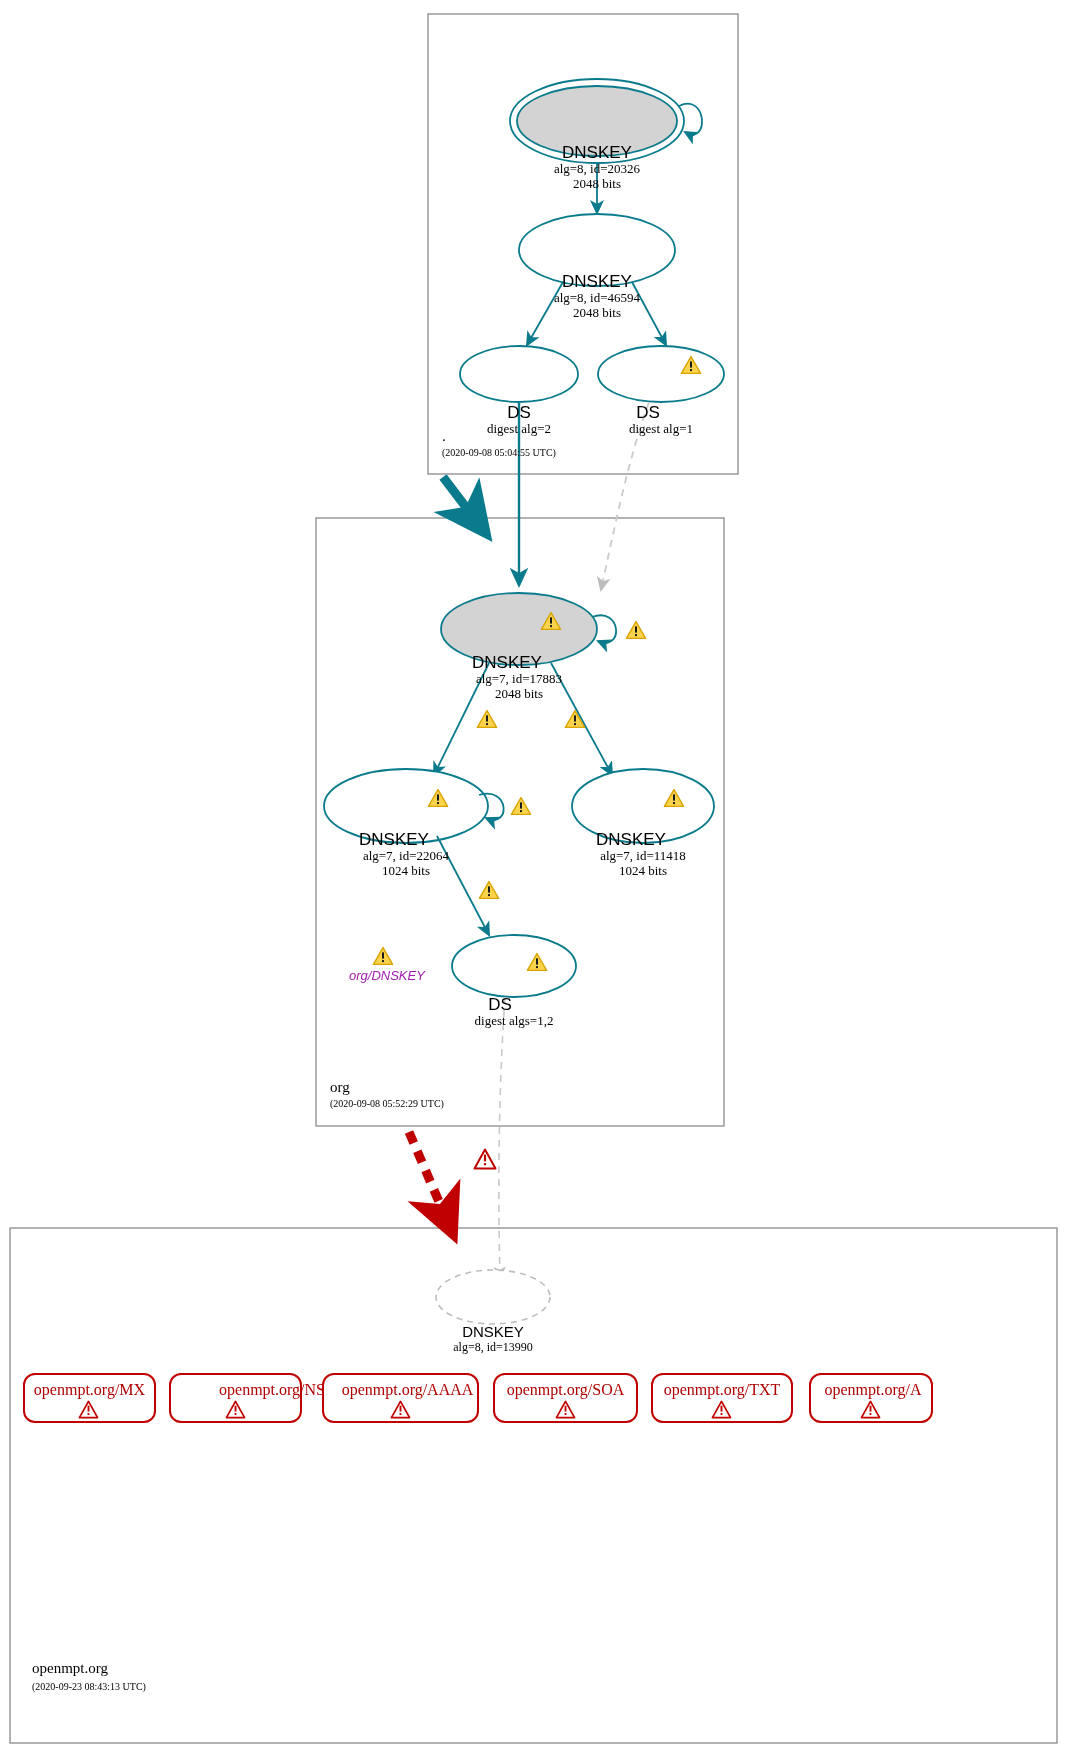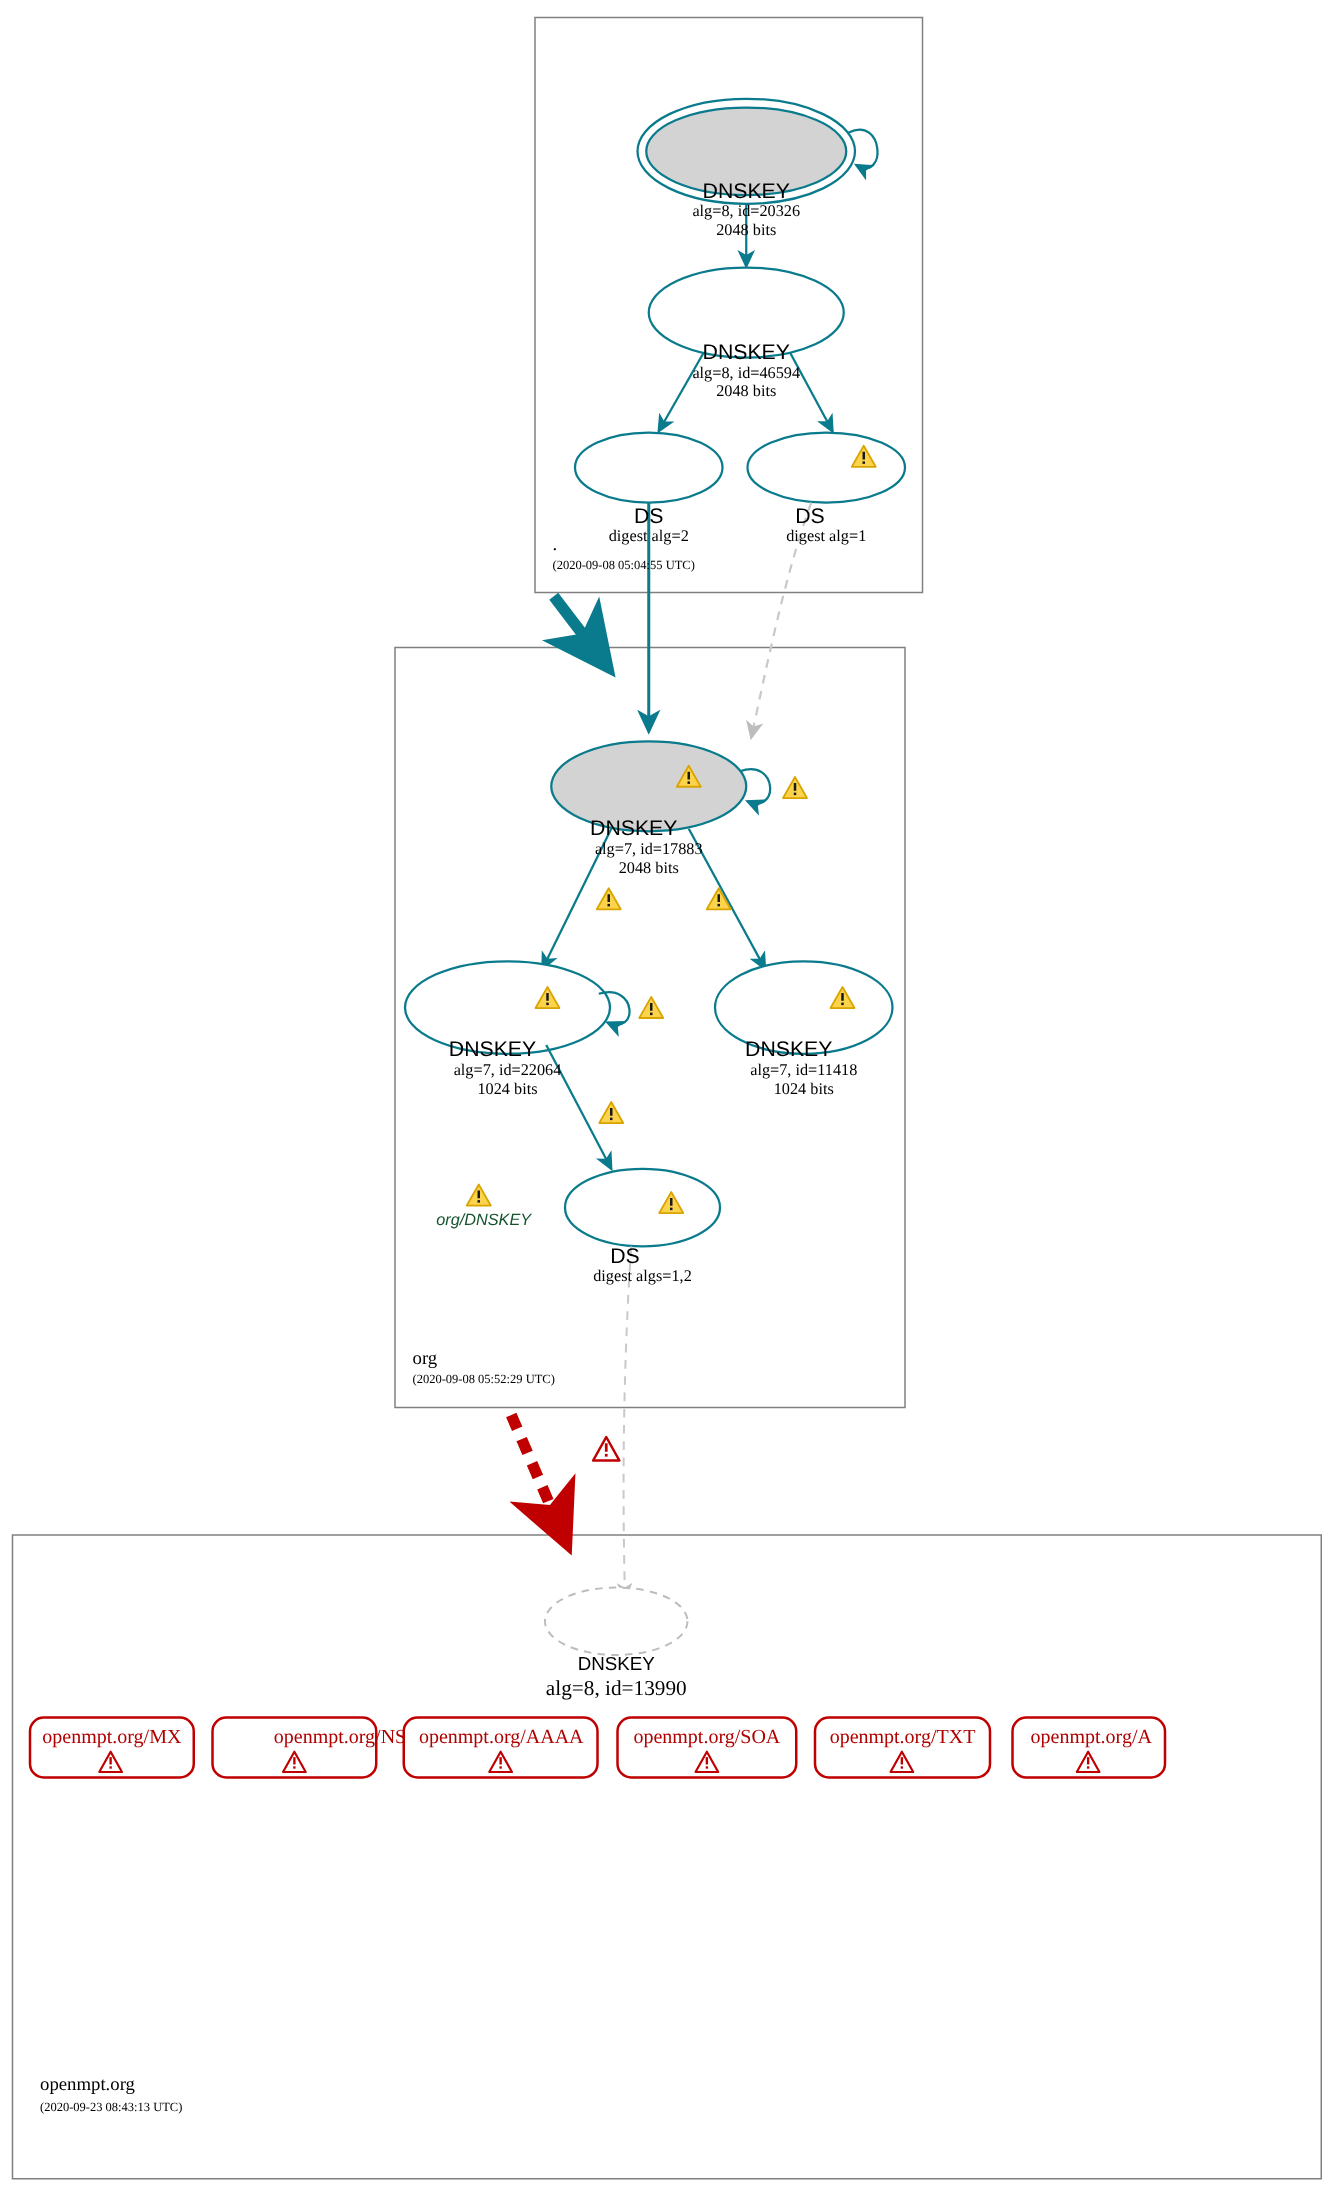--- a/index.html
+++ b/index.html
@@ -64,21 +64,21 @@
     font-size: 16px;
     color: #B00000;
     white-space: nowrap;
     text-align: center;
   }
   .ghost-label {
     position: absolute;
     font-family: "Liberation Sans", sans-serif;
     font-style: italic;
     font-size: 13px;
-    color: #14532d;
+    color: #a21caf;
     white-space: nowrap;
   }
   .warn-ico {
     position: absolute;
   }
   .err-ico {
     position: absolute;
   }
 </style>
 </head>
@@ -211,26 +211,26 @@
     <div class="nl-sub">digest algs=1,2</div>
   </div>
 
   <div class="ghost-label" style="left:349px; top:968px;">org/DNSKEY</div>
 
   <div class="zone-name" style="left:330px; top:1079px;">org</div>
   <div class="zone-time" style="left:330px; top:1098px;">(2020-09-08 05:52:29 UTC)</div>
 
   <div class="node-label" style="left:413px; top:1279px; width:160px;">
     <div class="nl-title" style="font-size:15px;">DNSKEY</div>
-    <div class="nl-sub" style="font-size:17px;">alg=8, id=13990</div>
+    <div class="nl-sub" style="font-size:12px;">alg=8, id=13990</div>
   </div>
 
   <div class="rr-label" style="left:24px;  top:1381px; width:131px;">openmpt.org/MX</div>
   <div class="rr-label" style="left:170px; top:1381px; width:148px;margin-left:28px;">openmpt.org/NS</div>
-  <div class="rr-label" style="left:323px; top:1381px; width:156px;">openmpt.org/AAAA</div>
+  <div class="rr-label" style="left:323px; top:1381px; width:169px;">openmpt.org/AAAA</div>
   <div class="rr-label" style="left:494px; top:1381px; width:143px;">openmpt.org/SOA</div>
   <div class="rr-label" style="left:652px; top:1381px; width:140px;">openmpt.org/TXT</div>
   <div class="rr-label" style="left:810px; top:1381px; width:126px;">openmpt.org/A</div>
 
   <div class="zone-name" style="left:32px; top:1660px;">openmpt.org</div>
   <div class="zone-time" style="left:32px; top:1681px;">(2020-09-23 08:43:13 UTC)</div>
 
   <svg class="warn-ico" style="left:680px; top:355px;" width="22" height="20" viewBox="0 0 22 20">
     <path d="M11 1.6 L20.6 18.4 L1.4 18.4 Z" fill="#fcd34d" stroke="#d9a400" stroke-width="1.4" stroke-linejoin="round"></path>
     <rect x="10" y="6.4" width="2" height="6.2" fill="#1a1a1a"></rect>

